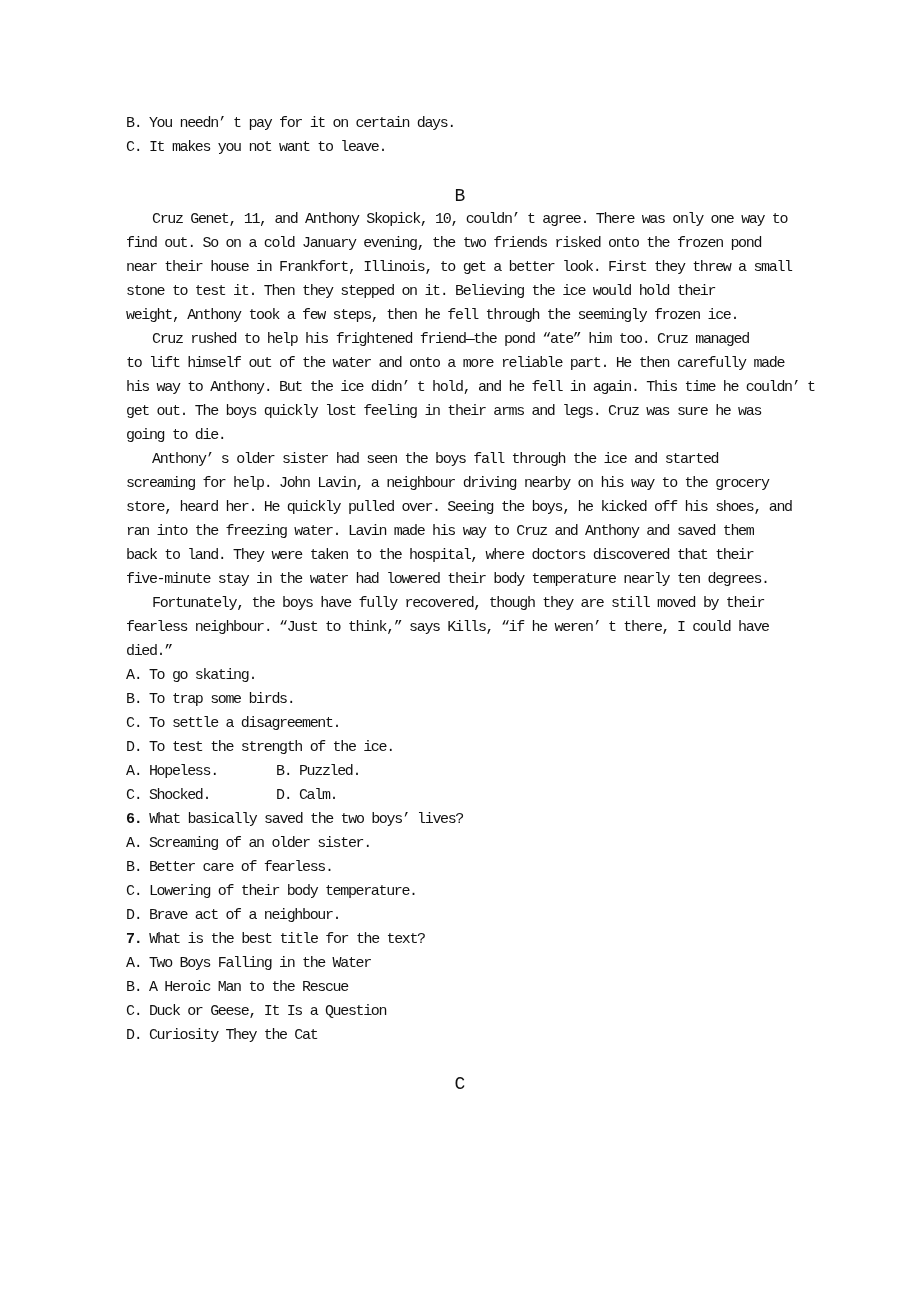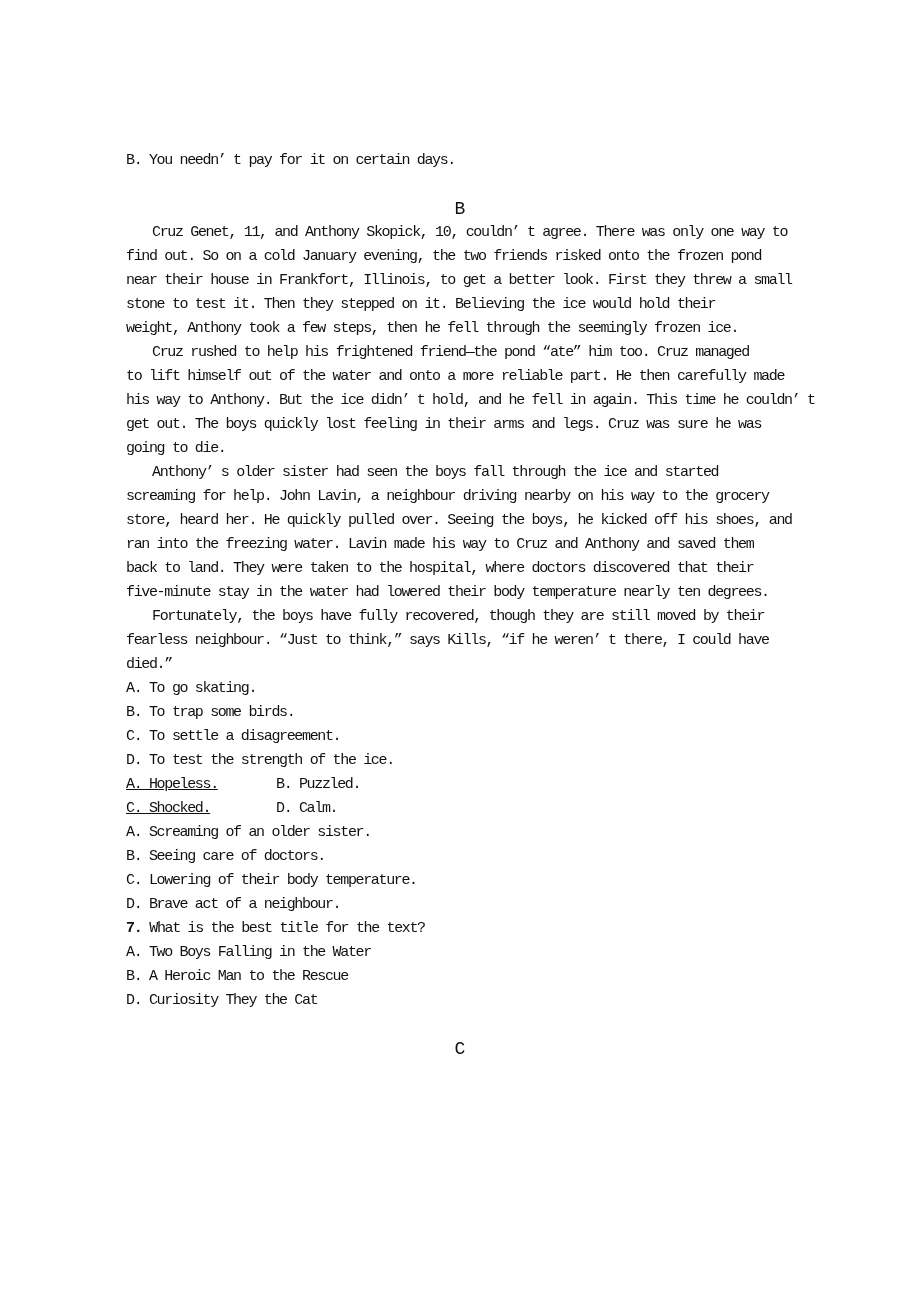--- a/index.html
+++ b/index.html
@@ -12,21 +12,20 @@
     height: 1302px;
     overflow: hidden;
     color: #111111;
     font-family: "Liberation Mono", "DejaVu Sans Mono", monospace;
     font-size: 15px;
     line-height: 24px;
     letter-spacing: -1.35px;
   }
   .page {
     padding: 112px 99px 0 126px;
-    margin-top: 37px;
   }
   .line {
     white-space: pre-wrap;
     min-height: 24px;
   }
   .para {
     white-space: pre-wrap;
     text-indent: 26px;
   }
   .sec-header {
@@ -39,29 +38,29 @@
     margin-left: -27px;
     margin-right: 0;
   }
   .qnum {
     font-weight: bold;
     margin-right: 8px;
   }
   .opt-col {
     display: inline-block;
     width: 150px;
-    text-decoration: underline;
   }
 </style>
 </head>
 <body>
 
 <div class="page">
 
   <div class="line">B. You needn’ t pay for it on certain days.</div>
+  <div class="line">C. It makes you not want to leave.</div>
 
   <div class="sec-header">B</div>
 
   <div class="para">Cruz Genet, 11, and Anthony Skopick, 10, couldn’ t agree. There was only one way to
 find out. So on a cold January evening, the two friends risked onto the frozen pond
 near their house in Frankfort, Illinois, to get a better look. First they threw a small
 stone to test it. Then they stepped on it. Believing the ice would hold their
 weight, Anthony took a few steps, then he fell through the seemingly frozen ice.</div>
   <div class="para">Cruz rushed to help his frightened friend—the pond “ate” him too. Cruz managed
 to lift himself out of the water and onto a more reliable part. He then carefully made
@@ -79,25 +78,27 @@
 died.”</div>
 
   <div class="line">A. To go skating.</div>
   <div class="line">B. To trap some birds.</div>
   <div class="line">C. To settle a disagreement.</div>
   <div class="line">D. To test the strength of the ice.</div>
 
   <div class="line"><span class="opt-col">A. Hopeless.</span><span>B. Puzzled.</span></div>
   <div class="line"><span class="opt-col">C. Shocked.</span><span>D. Calm.</span></div>
 
+  <div class="line"><span class="qnum">6.</span><span>What basically saved the two boys’ lives?</span></div>
   <div class="line">A. Screaming of an older sister.</div>
-  <div class="line">B. Seeing care of doctors.</div>
+  <div class="line">B. Better care of fearless.</div>
   <div class="line">C. Lowering of their body temperature.</div>
   <div class="line">D. Brave act of a neighbour.</div>
 
   <div class="line"><span class="qnum">7.</span><span>What is the best title for the text?</span></div>
   <div class="line">A. Two Boys Falling in the Water</div>
   <div class="line">B. A Heroic Man to the Rescue</div>
+  <div class="line">C. Duck or Geese, It Is a Question</div>
   <div class="line">D. Curiosity They the Cat</div>
 
   <div class="sec-header">C</div>
 
 </div>
 
 </body></html>

